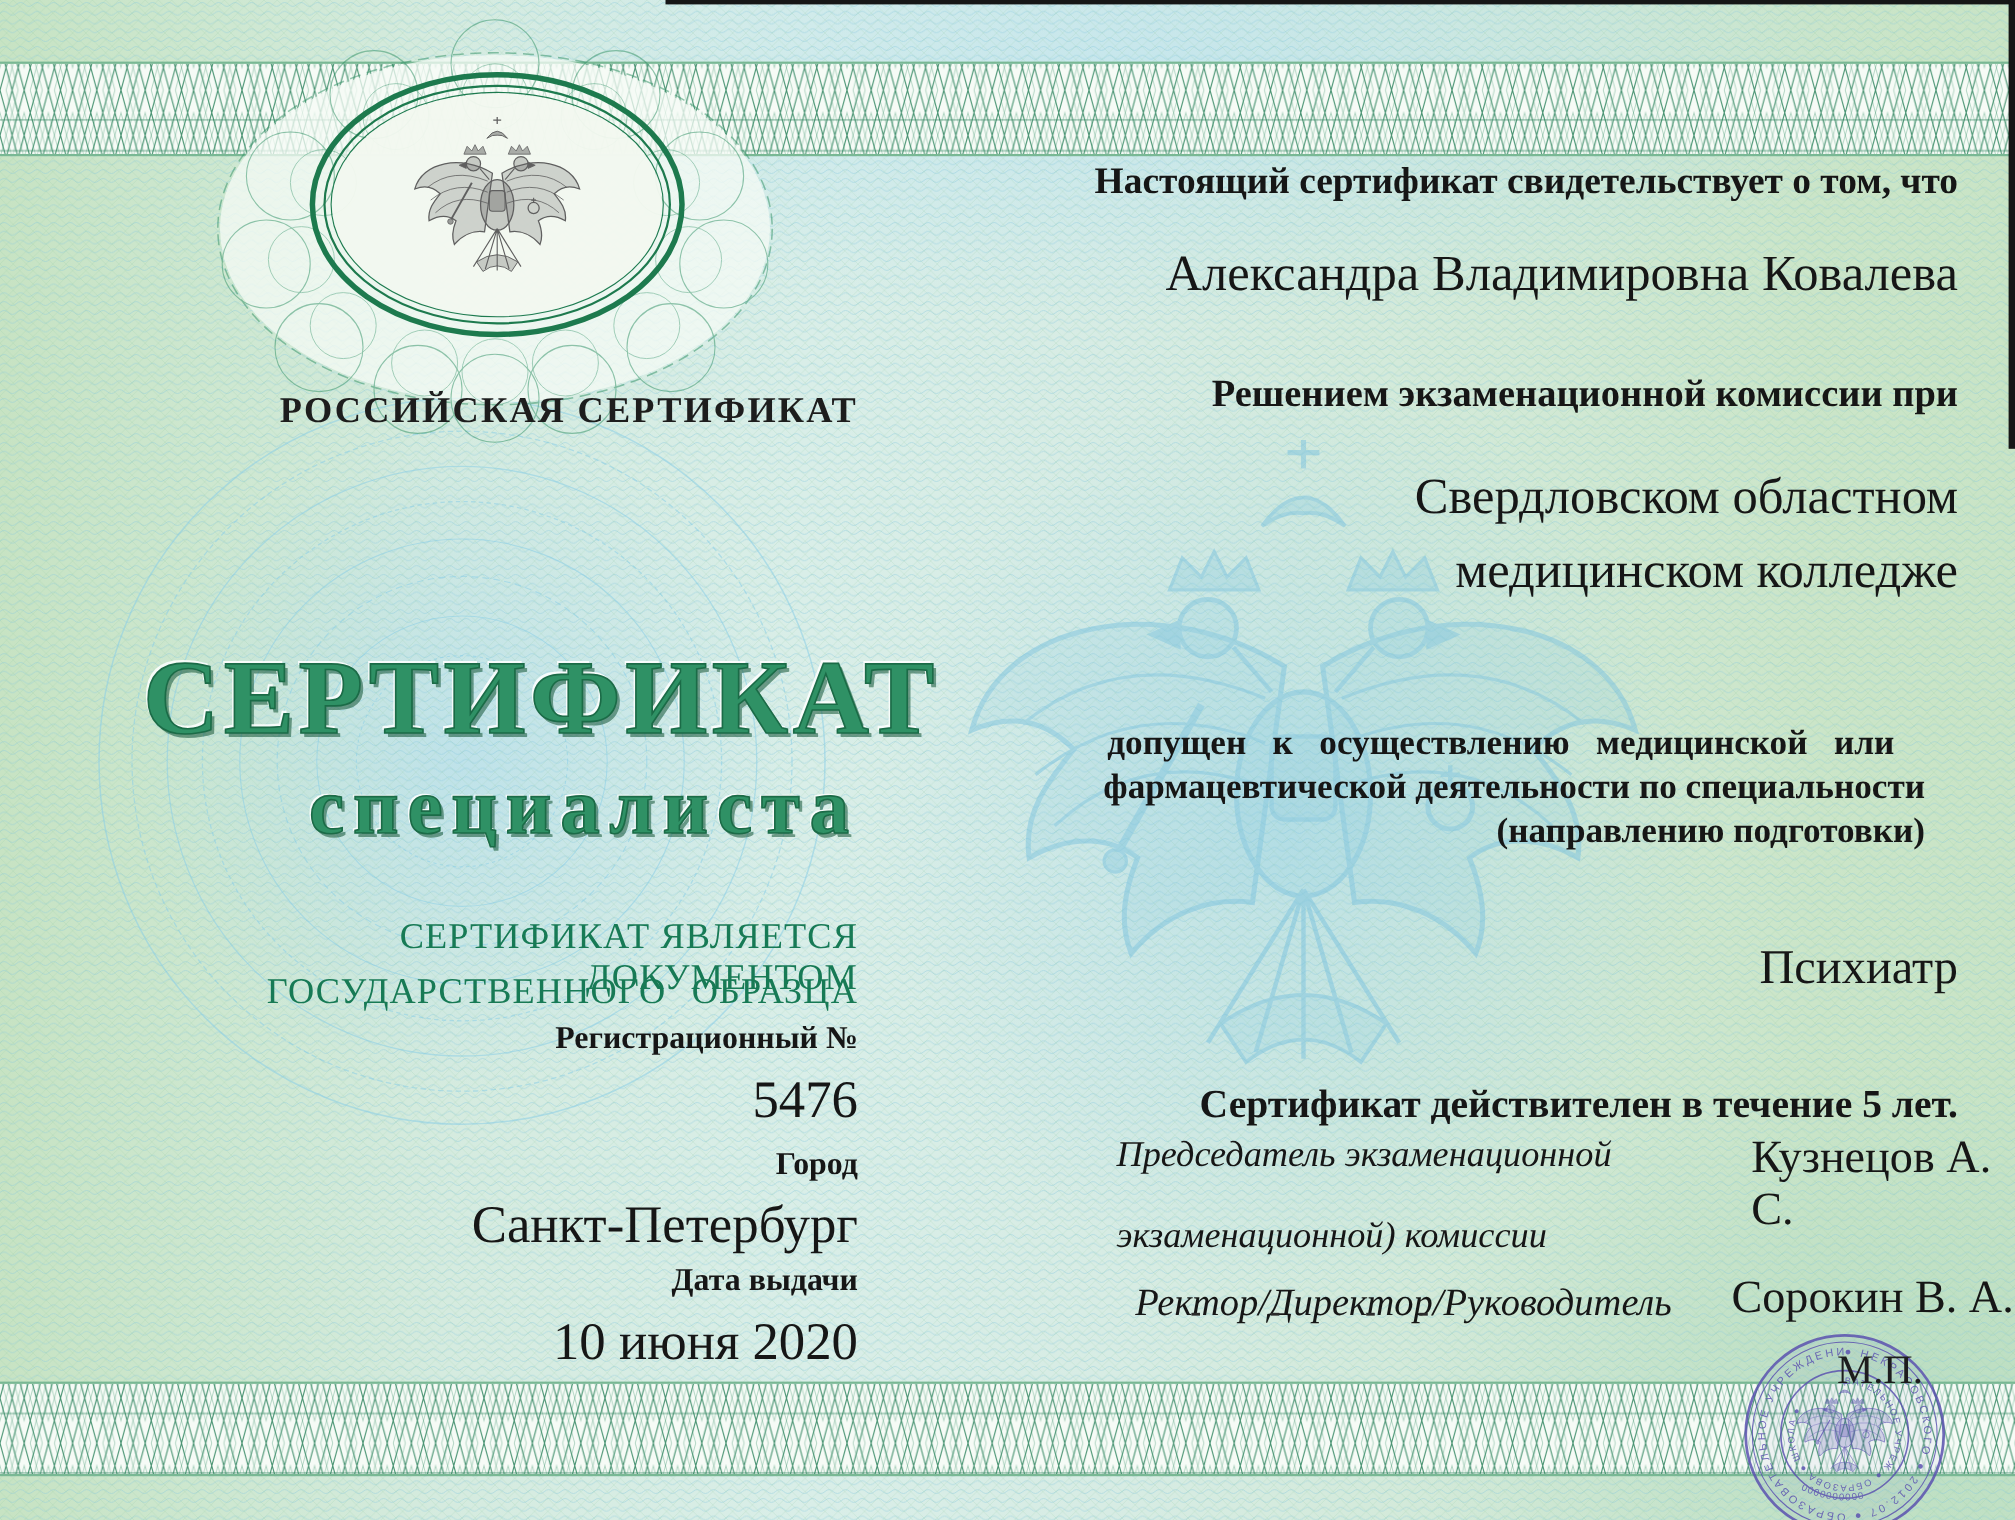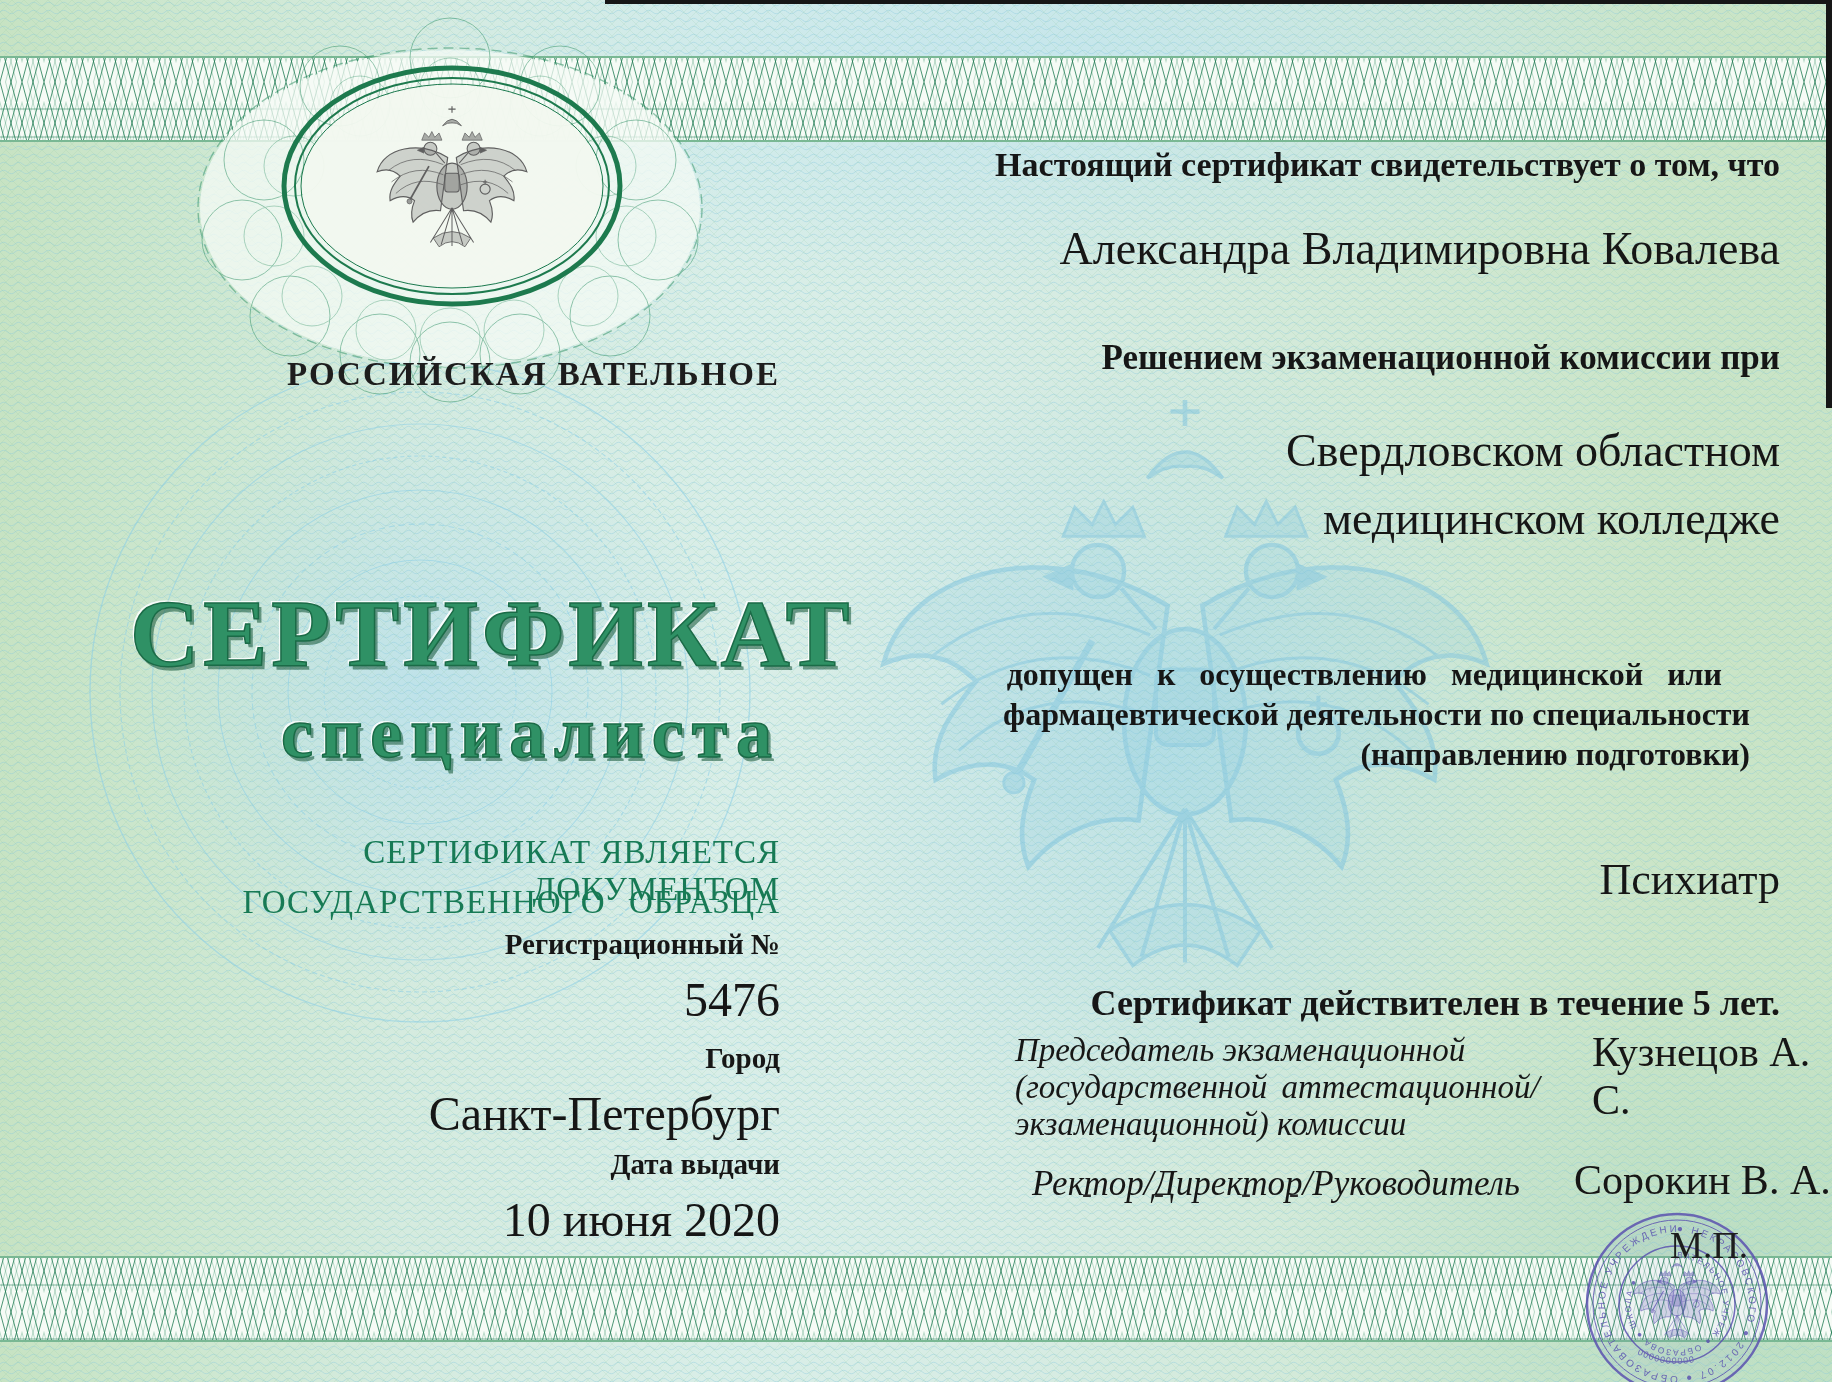--- a/index.html
+++ b/index.html
@@ -140,21 +140,21 @@
       <ellipse cx="452" cy="186" rx="151" ry="102" fill="none" stroke="#1d7a4e" stroke-width="1"></ellipse>
       <g color="#5f5f5f">
         <use href="#dheagle" transform="translate(452,192) scale(0.72)"></use>
       </g>
     </g>
 
     <rect x="605" y="0" width="1227" height="4" fill="#161616"></rect>
     <rect x="1826" y="0" width="6" height="408" fill="#161616"></rect>
   </svg>
 
-  <div class="abs leftcol ctr bold" style="top:356px;font-size:33px;letter-spacing:2px;color:#1d1d1d;">РОССИЙСКАЯ ВАТЕЛЬНОЕ</div>
+  <div class="abs leftcol ctr bold" style="top:356px;font-size:33px;letter-spacing:2px;color:#1d1d1d;">РОССИЙСКАЯ СЕРТИФИКАТ</div>
 
   <div class="abs leftcol ctr bigtitle" style="top:578px;font-size:96px;">СЕРТИФИКАТ</div>
   <div class="abs leftcol ctr bigtitle" style="top:692px;font-size:72px;letter-spacing:8px;">специалиста</div>
 
   <div class="abs leftcol ctr green" style="top:834px;font-size:33px;letter-spacing:1px;">СЕРТИФИКАТ ЯВЛЯЕТСЯ ДОКУМЕНТОМ</div>
   <div class="abs leftcol ctr green" style="top:884px;font-size:33px;letter-spacing:1px;word-spacing:14px;">ГОСУДАРСТВЕННОГО  ОБРАЗЦА</div>
 
   <div class="abs leftcol ctr bold" style="top:928px;font-size:29px;">Регистрационный №</div>
   <div class="abs leftcol ctr" style="top:972px;font-size:48px;">5476</div>
 
@@ -175,21 +175,20 @@
 
   <div class="abs ctr bold" style="left:972px;width:750px;top:656px;font-size:32px;word-spacing:16px;">допущен к осуществлению медицинской или</div>
   <div class="abs ctr bold" style="left:1000px;width:750px;top:696px;font-size:32px;">фармацевтической деятельности по специальности</div>
   <div class="abs ctr bold" style="left:1000px;width:750px;top:736px;font-size:32px;">(направлению подготовки)</div>
 
   <div class="abs rightcol ctr" style="top:854px;font-size:44px;">Психиатр</div>
 
   <div class="abs ctr bold" style="left:1020px;width:760px;top:982px;font-size:36px;">Сертификат действителен в течение 5 лет.</div>
 
   <div class="abs ital" style="left:1015px;top:1032px;font-size:33px;">Председатель экзаменационной</div>
-  <div class="abs ital" style="left:1015px;top:1069px;font-size:33px;word-spacing:6px;">(государственной  аттестационной/</div>
   <div class="abs ital" style="left:1015px;top:1106px;font-size:33px;">экзаменационной) комиссии</div>
   <div class="abs" style="left:1592px;top:1028px;font-size:42px;">Кузнецов А. С.</div>
 
   <div class="abs ital" style="left:1012px;top:1164px;font-size:35px;margin-left:20px;">Ректор/Директор/Руководитель</div>
   <div class="abs" style="left:1574px;top:1156px;font-size:42px;">Сорокин В. А.</div>
 
   <span class="dash" style="left:1082px;">-</span>
   <span class="dash" style="left:1154px;">-</span>
   <span class="dash" style="left:1241px;">-</span>
   <span class="dash" style="left:1289px;">-</span>

